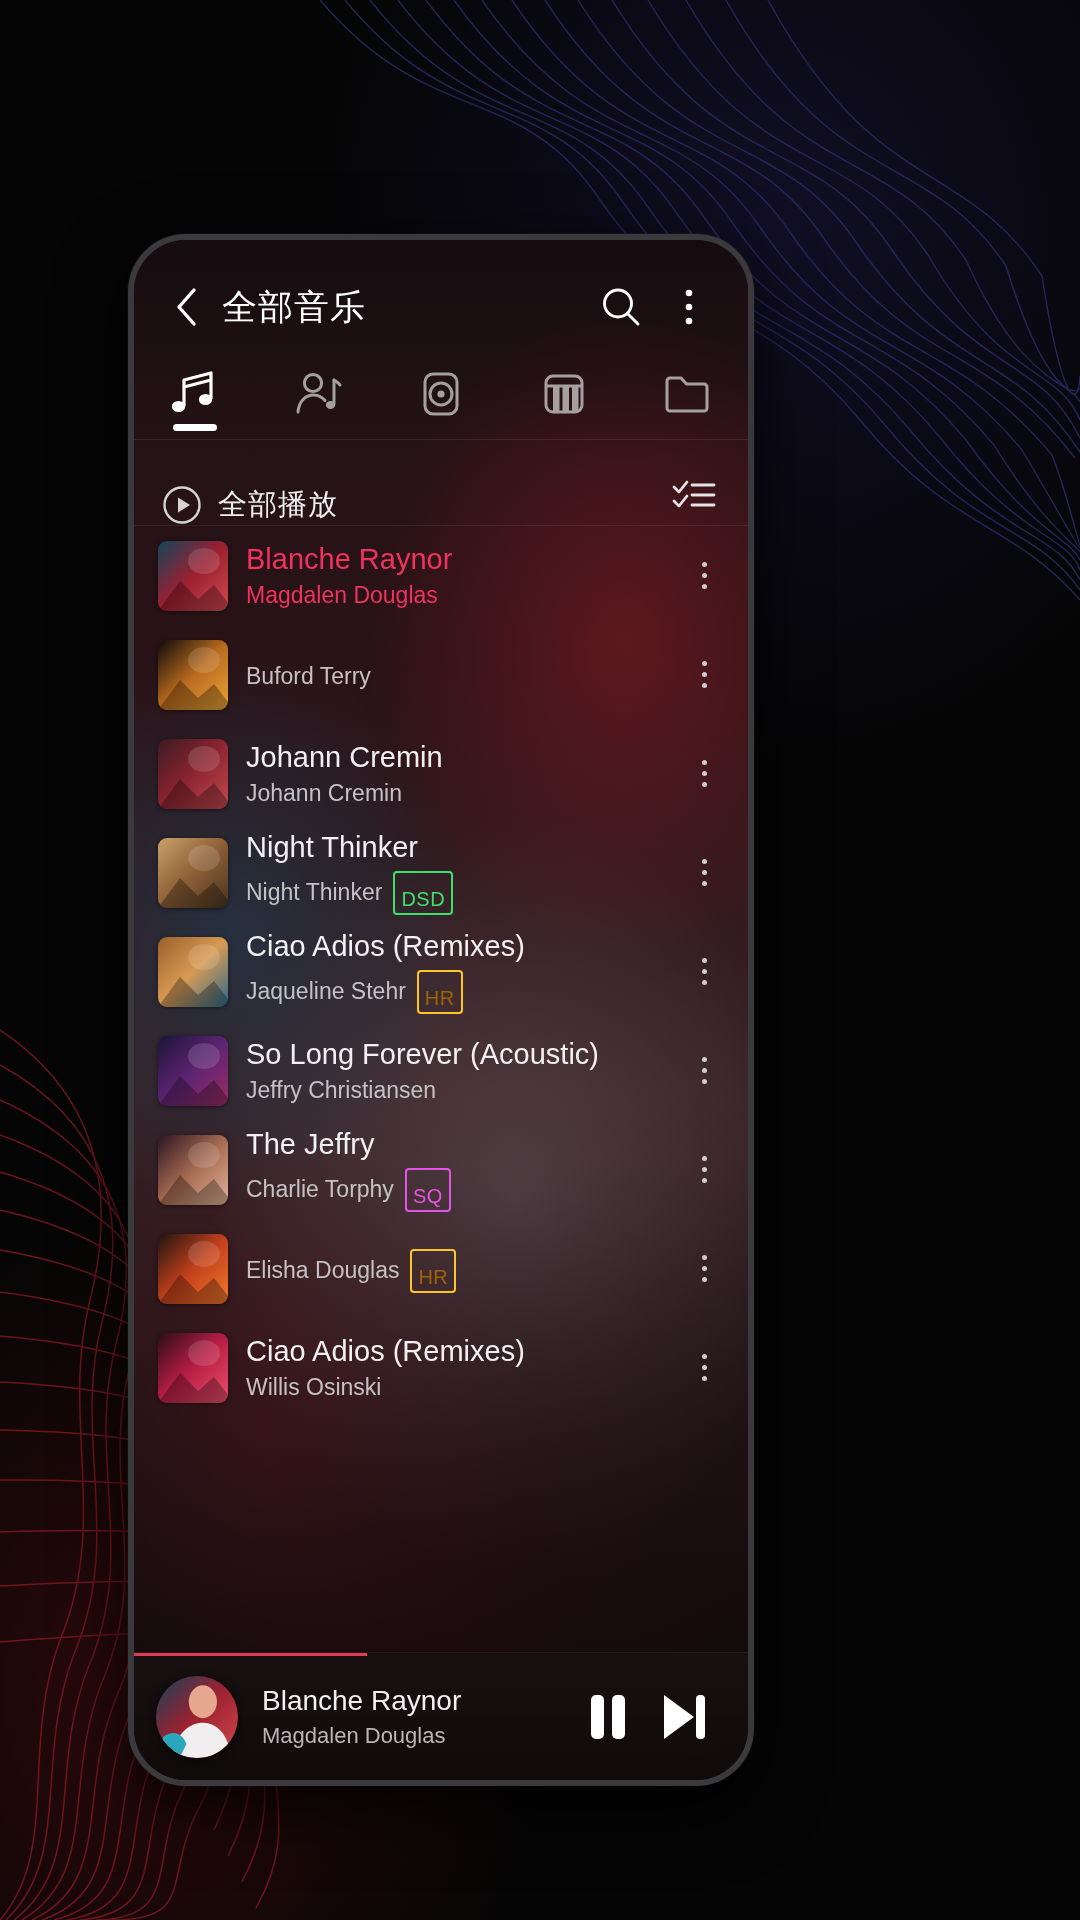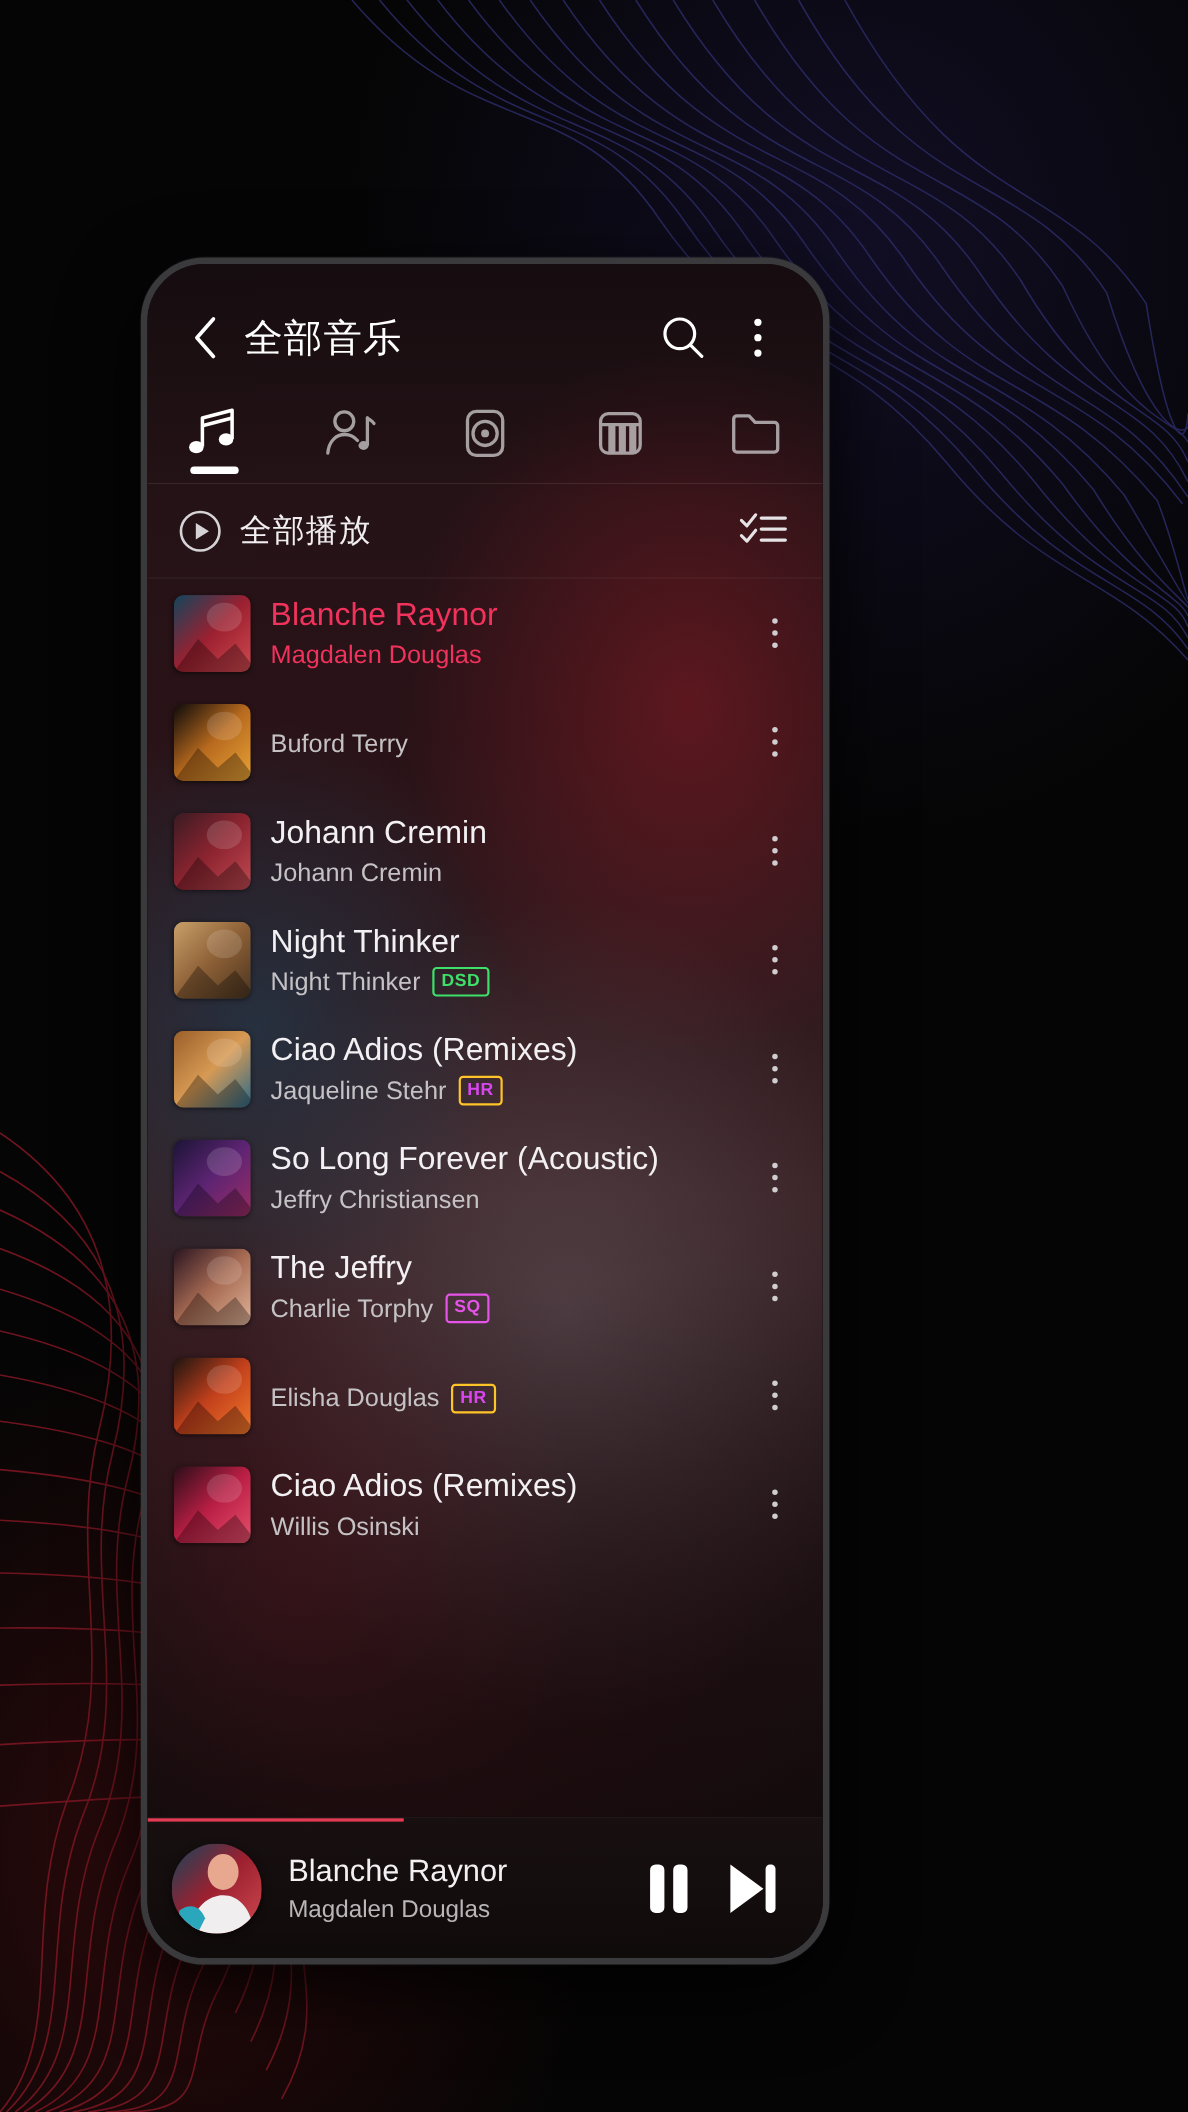--- a/index.html
+++ b/index.html
@@ -86,21 +86,21 @@
   .tab svg { opacity: 0.72; }
   .tab.active svg { opacity: 1; }
   .tab-underline {
     position:absolute; bottom: 8px; left:50%; transform: translateX(-50%);
     width: 44px; height: 7px; border-radius: 4px; background: #fff;
   }
 
   
   #playall-row {
     position: relative;
-    height: 86px; display:flex; align-items:center;
+    height: 86px; display:flex; align-items:flex-end;
     padding: 0 26px 0 28px;
     border-bottom: 1px solid rgba(255,255,255,0.07);
     gap: 43px;
   }
   #playall-left { display:flex; align-items:center; cursor:pointer; }
   #playall-label { color:#f0eef0; font-size: 29px; margin-left: 16px; letter-spacing:1px; }
   #playall-spacer { flex:1; }
 
   
   #songlist { position: relative; }
@@ -124,27 +124,27 @@
     display: flex; align-items: center; gap: 11px;
     margin-top: 5px;
   }
   .song-artist {
     font-size: 23px; color: #c5c2c5; line-height: 1.2;
     white-space: nowrap; overflow: hidden; text-overflow: ellipsis;
   }
   .song-row.playing .song-title { color: #f0325c; }
   .song-row.playing .song-artist { color: #f0325c; }
   .badge {
-    font-size: 16px; line-height: 1;
-    padding: 3px 6px 4px 6px;
-    border-radius: 4px; border: 2px solid; font-weight: 700;
+    font-size: 20px; line-height: 1;
+    padding: 16px 6px 4px 6px;
+    border-radius: 4px; border: 2px solid; font-weight: 400;
     letter-spacing: 0.5px; flex: 0 0 auto;
   }
   .badge.DSD { color:#3ee06a; border-color:#3ee06a; }
-  .badge.HR  { color:#d946ef; border-color:#ffc428; }
+  .badge.HR  { color:#a16207; border-color:#ffc428; }
   .badge.SQ  { color:#e653e8; border-color:#e653e8; }
   .row-menu {
     width: 52px; height: 66px; flex: 0 0 52px;
     display:flex; flex-direction:column; align-items:center; justify-content:center; gap: 6px;
     cursor: pointer;
   }
   .row-menu i { width:5px; height:5px; border-radius:50%; background:#cfcdcf; display:block; }
 
   
   #miniplayer {

